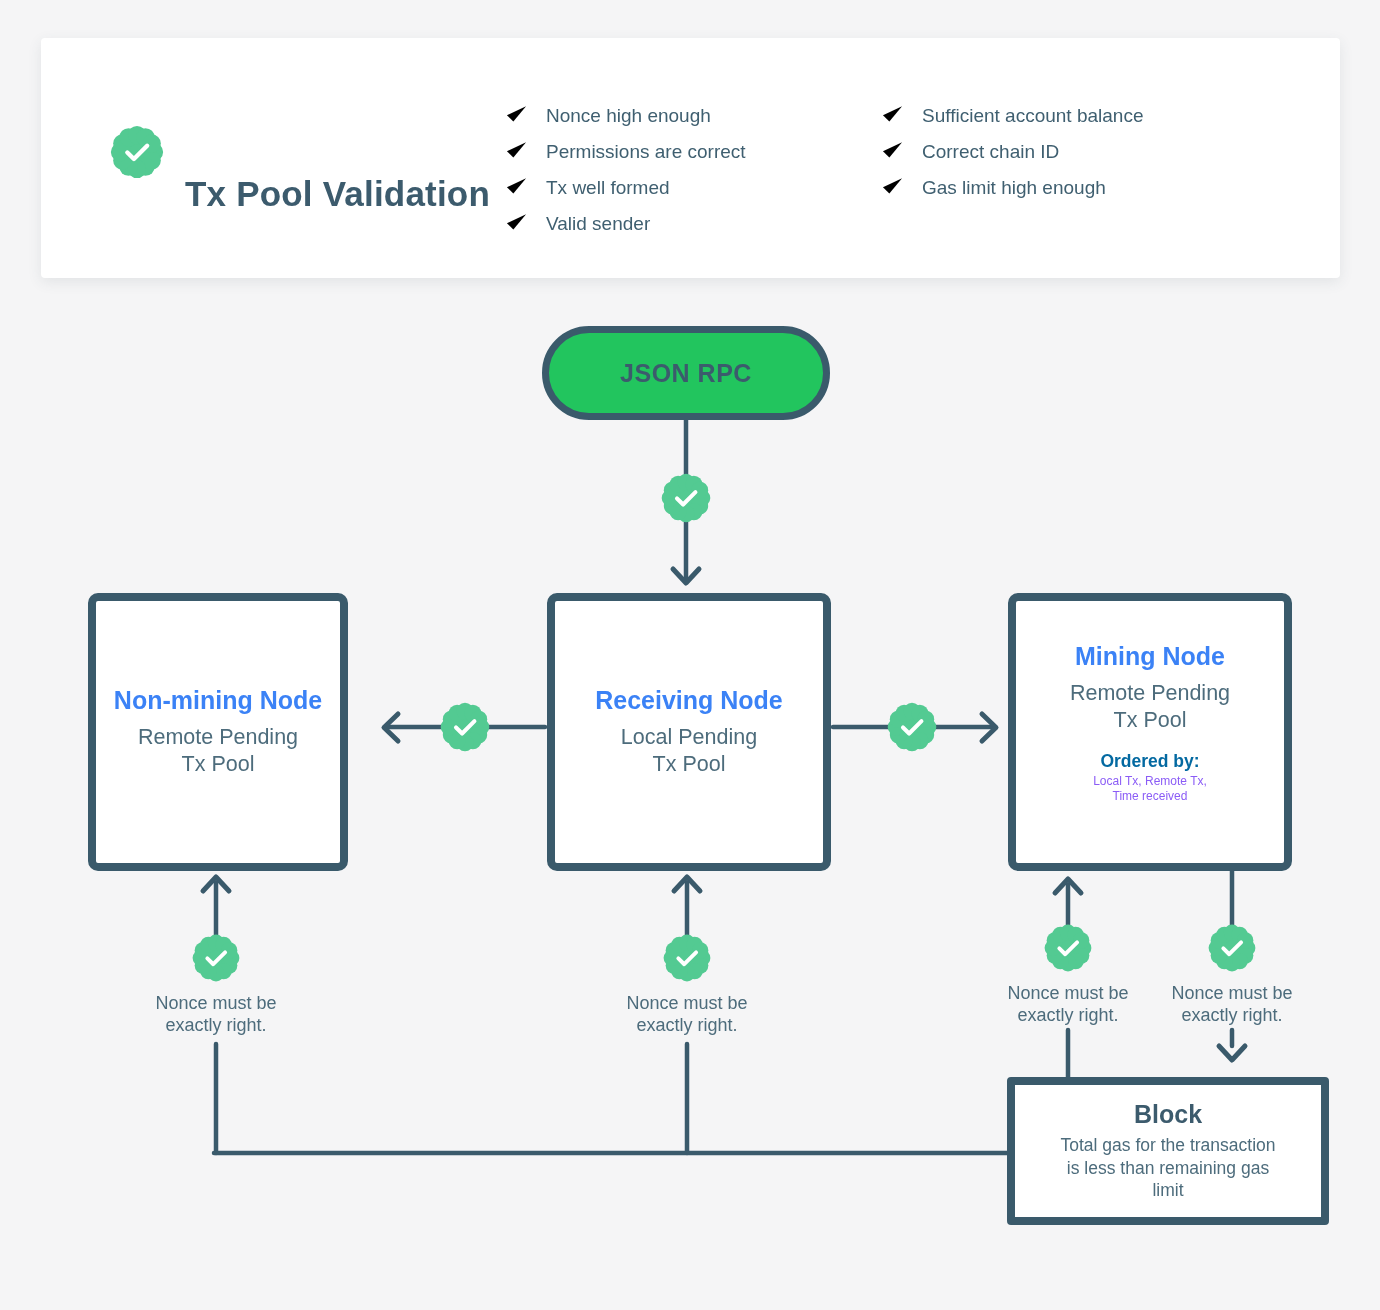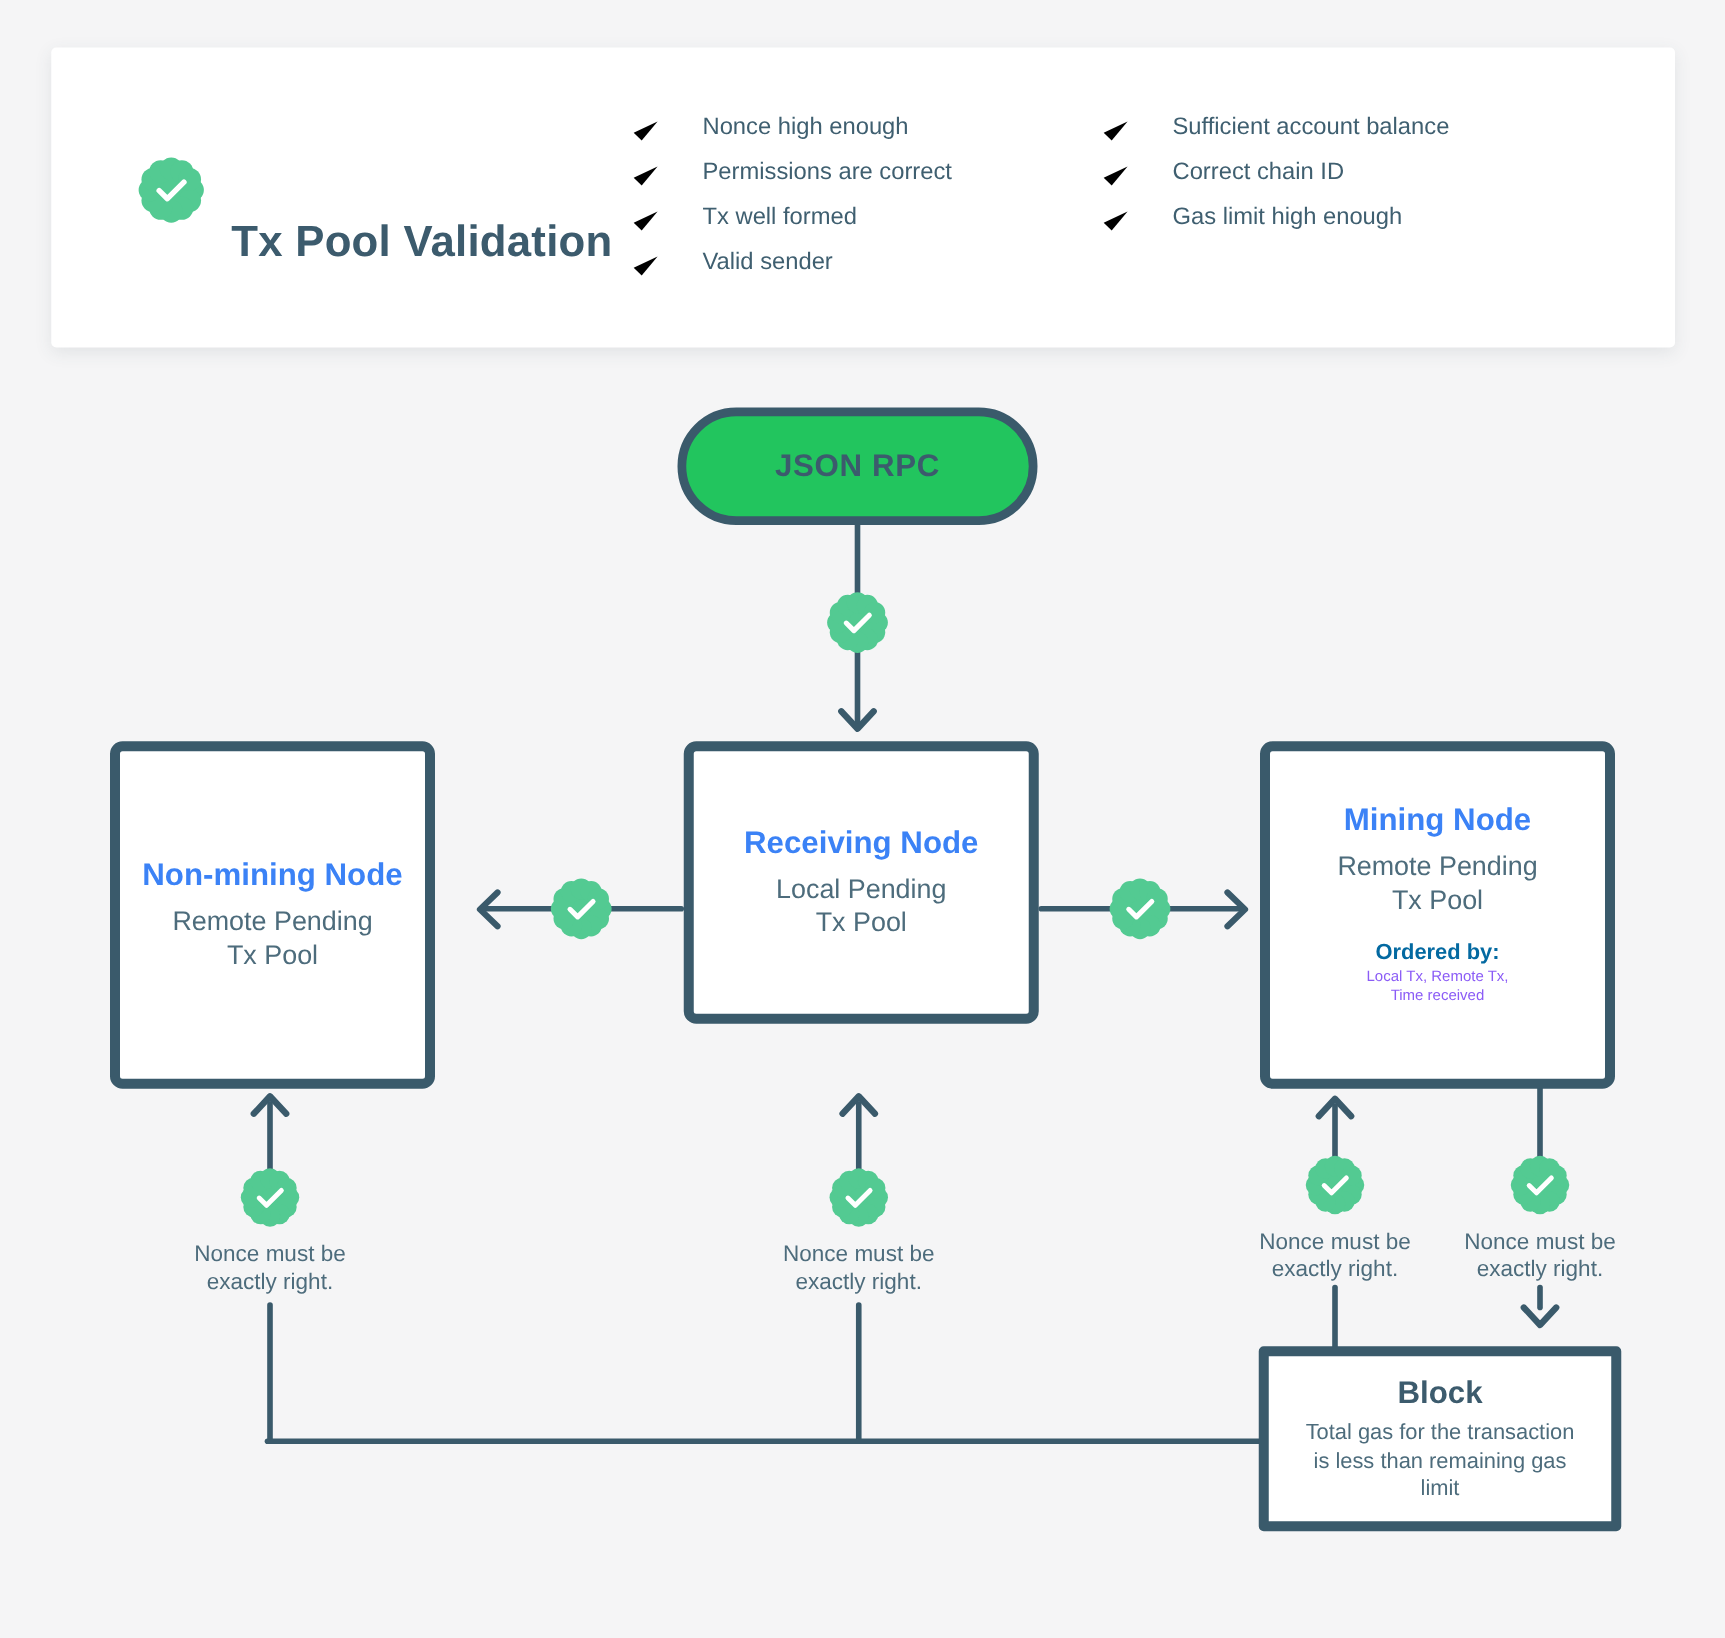--- a/index.html
+++ b/index.html
@@ -31,22 +31,22 @@
     letter-spacing: 0.2px;
   }
   .check-list {
     position: absolute;
     list-style: none;
   }
   .check-list.col1 { left: 462px; top: 53px; }
   .check-list.col2 { left: 838px; top: 53px; }
   .check-list li {
     display: flex;
-    align-items: flex-start;
-    gap: 32px;
+    align-items: flex-end;
+    gap: 16px;
     height: 36px;
   }
   .check-list .label {
     font-size: 19px;
     color: #3f5f70;
   }
   .check-icon { width: 27px; height: 27px; display: inline-flex; }
   .check-icon svg { width: 100%; height: 100%; }
 
   
@@ -136,21 +136,21 @@
     text-align: center;
     font-size: 18px;
     line-height: 1.24;
     color: #4d6c7c;
     z-index: 2;
   }
 
   .block-box {
     position: absolute;
     left: 1007px; top: 1077px;
-    width: 290px; height: 148px;
+    width: 322px; height: 148px;
     background: #ffffff;
     border: 8px solid #3a5a6b;
     border-radius: 4px;
     display: flex;
     flex-direction: column;
     align-items: center;
     justify-content: center;
     text-align: center;
     z-index: 2;
   }
@@ -338,21 +338,21 @@
         <use href="#seal-shape"></use>
       </svg>
     </span>
 
   <div class="node centered" style="left:88px; top:593px; width:260px; height:278px">
     <div class="node-title">Non-mining Node</div>
     <div class="node-sub">Remote Pending</div>
     <div class="node-sub">Tx Pool</div>
   </div>
 
-  <div class="node centered" style="left:547px; top:593px; width:284px; height:226px">
+  <div class="node centered" style="left:547px; top:593px; width:284px; height:278px">
     <div class="node-title">Receiving Node</div>
     <div class="node-sub">Local Pending</div>
     <div class="node-sub">Tx Pool</div>
   </div>
 
   <div class="node" style="left:1008px; top:593px; width:284px; height:278px; padding-top:41px">
     <div class="node-title">Mining Node</div>
     <div class="node-sub">Remote Pending</div>
     <div class="node-sub">Tx Pool</div>
     <div class="ordered">

